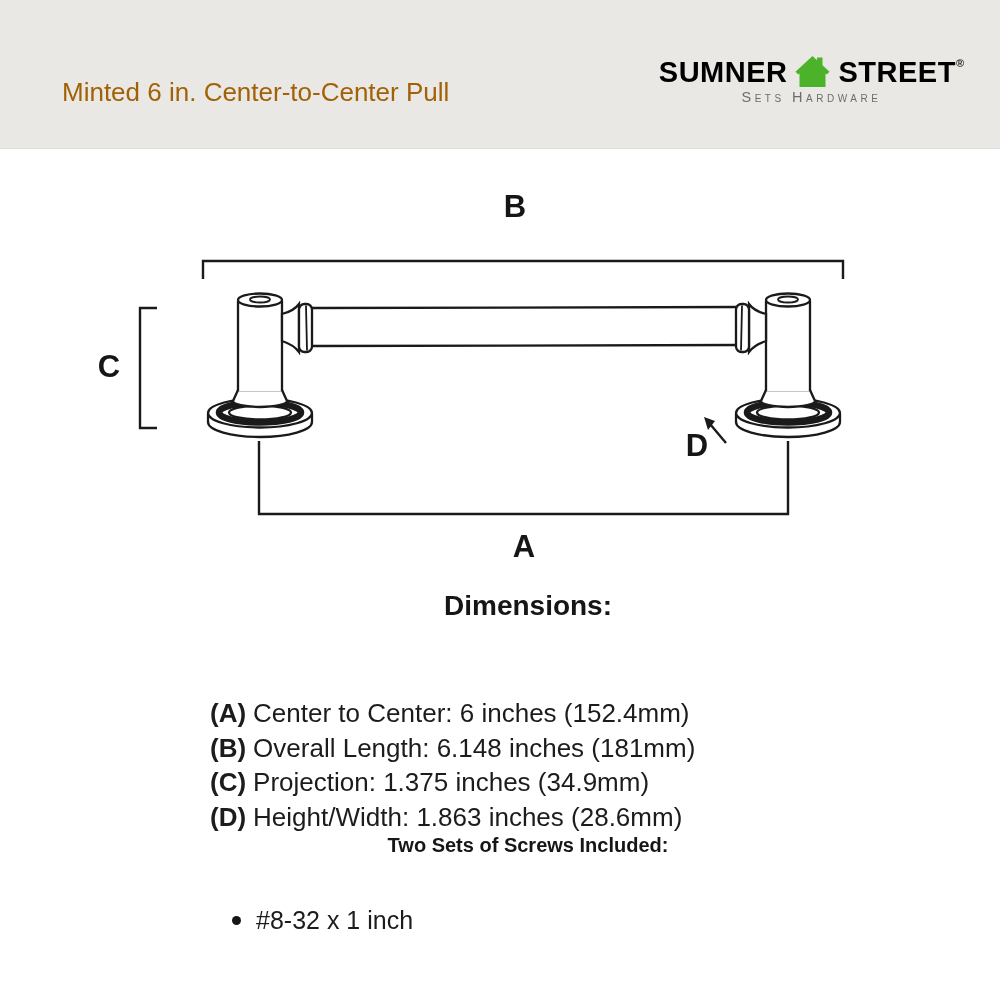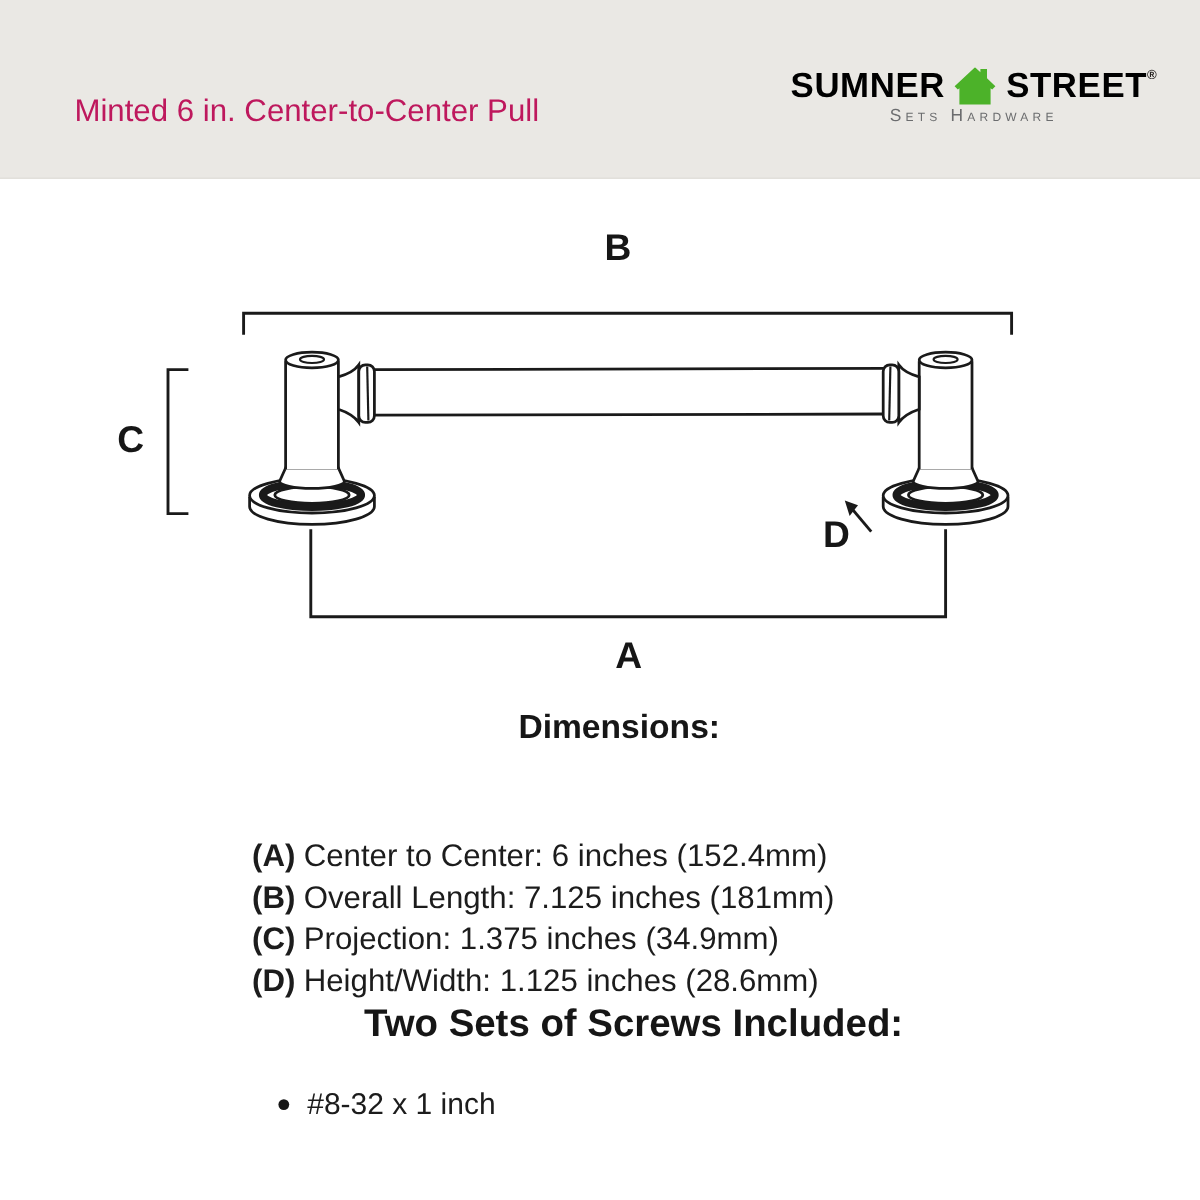--- a/index.html
+++ b/index.html
@@ -8,21 +8,21 @@
     font-family:"Liberation Sans","DejaVu Sans",sans-serif;
     color:#1c1c1c;overflow:hidden;
   }
   
   .header{
     position:absolute;top:0;left:0;width:1000px;height:148px;
     background:#eae8e4;border-bottom:1px solid #dfddd7;
   }
   .product-title{
     position:absolute;left:62px;top:77px;
-    font-size:26px;line-height:30px;color:#be185d;font-weight:400;
+    font-size:26px;line-height:30px;color:#a16207;font-weight:400;
     white-space:nowrap;
   }
   .brand{position:absolute;right:36px;top:56px;text-align:center;}
   .brand-row{display:flex;align-items:center;justify-content:center;}
   .brand-word{
     font-size:29px;font-weight:700;color:#000000;letter-spacing:0.5px;
     line-height:31px;white-space:nowrap;
   }
   .brand-house{margin:0 7px;display:block;}
   .brand-reg{font-size:11px;color:#262220;font-weight:700;align-self:flex-start;margin-top:1px;}
@@ -31,29 +31,29 @@
     font-variant-caps:small-caps;white-space:nowrap;
   }
   
   .diagram-svg{position:absolute;top:150px;left:0;}
   .dim-label{
     font-family:"Liberation Sans","DejaVu Sans",sans-serif;
     font-size:31px;font-weight:700;fill:#161616;
   }
   
   .dims-heading{
-    position:absolute;left:266px;top:590px;width:500px;text-align:center;
+    position:absolute;left:278px;top:590px;width:500px;text-align:center;
     font-size:28px;font-weight:700;color:#161616;
   }
   .dims-list{position:absolute;left:210px;top:696px;font-size:26px;line-height:34.6px;}
   .dims-list .row{white-space:nowrap;}
   .dims-list b{font-weight:700;margin-right:7px;}
   .screws-heading{
     position:absolute;left:278px;top:834px;width:500px;text-align:center;
-    font-size:32px;font-weight:700;color:#161616;
+    font-size:20px;font-weight:700;color:#161616;
   }
   .screws-list{position:absolute;left:256px;top:902px;font-size:25px;line-height:36.5px;}
   .screws-list .li{position:relative;white-space:nowrap;}
   .bullet-dot{
     position:absolute;left:-24px;top:14px;width:9px;height:9px;border-radius:50%;
     background:#161616;
   }
 </style>
 </head>
 <body>
@@ -128,22 +128,22 @@
   <text class="dim-label" x="515" y="217" text-anchor="middle">B</text>
   <text class="dim-label" x="109" y="377" text-anchor="middle">C</text>
   <text class="dim-label" x="524" y="557" text-anchor="middle">A</text>
   <text class="dim-label" x="697" y="456" text-anchor="middle">D</text>
 </svg>
 
 <div class="dims-heading">Dimensions:</div>
 
 <div class="dims-list">
   <div class="row"><b>(A)</b><span>Center to Center: 6 inches (152.4mm)</span></div>
-  <div class="row"><b>(B)</b><span>Overall Length: 7.125 inches (181mm)</span></div>
+  <div class="row"><b>(B)</b><span>Overall Length: 6.148 inches (181mm)</span></div>
   <div class="row"><b>(C)</b><span>Projection: 1.375 inches (34.9mm)</span></div>
-  <div class="row"><b>(D)</b><span>Height/Width: 1.125 inches (28.6mm)</span></div>
+  <div class="row"><b>(D)</b><span>Height/Width: 1.863 inches (28.6mm)</span></div>
 </div>
 
 <div class="screws-heading">Two Sets of Screws Included:</div>
 
 <div class="screws-list">
   <div class="li"><span class="bullet-dot"></span><span>#8-32 x 1 inch</span></div>
 </div>
 
 </body></html>

